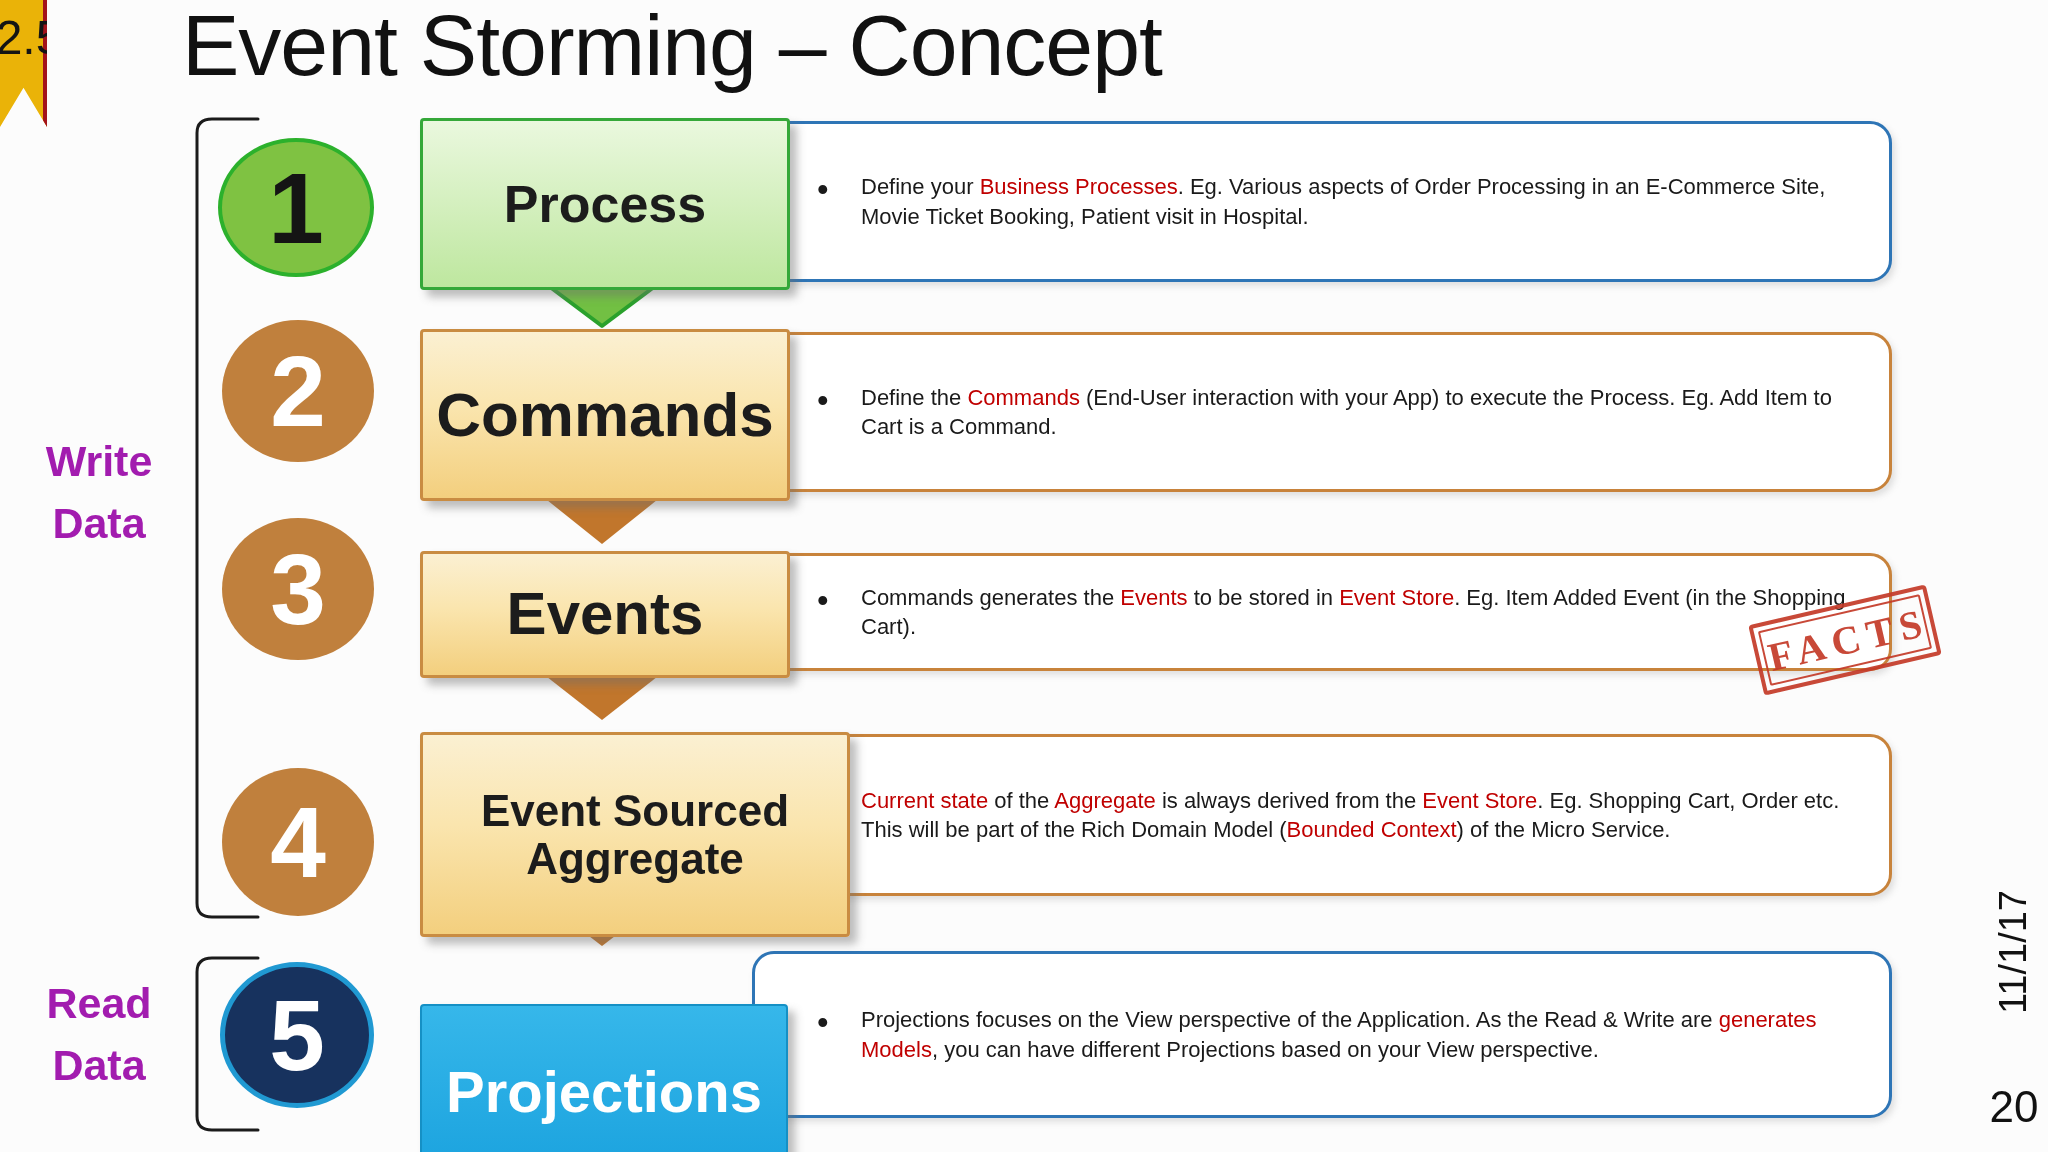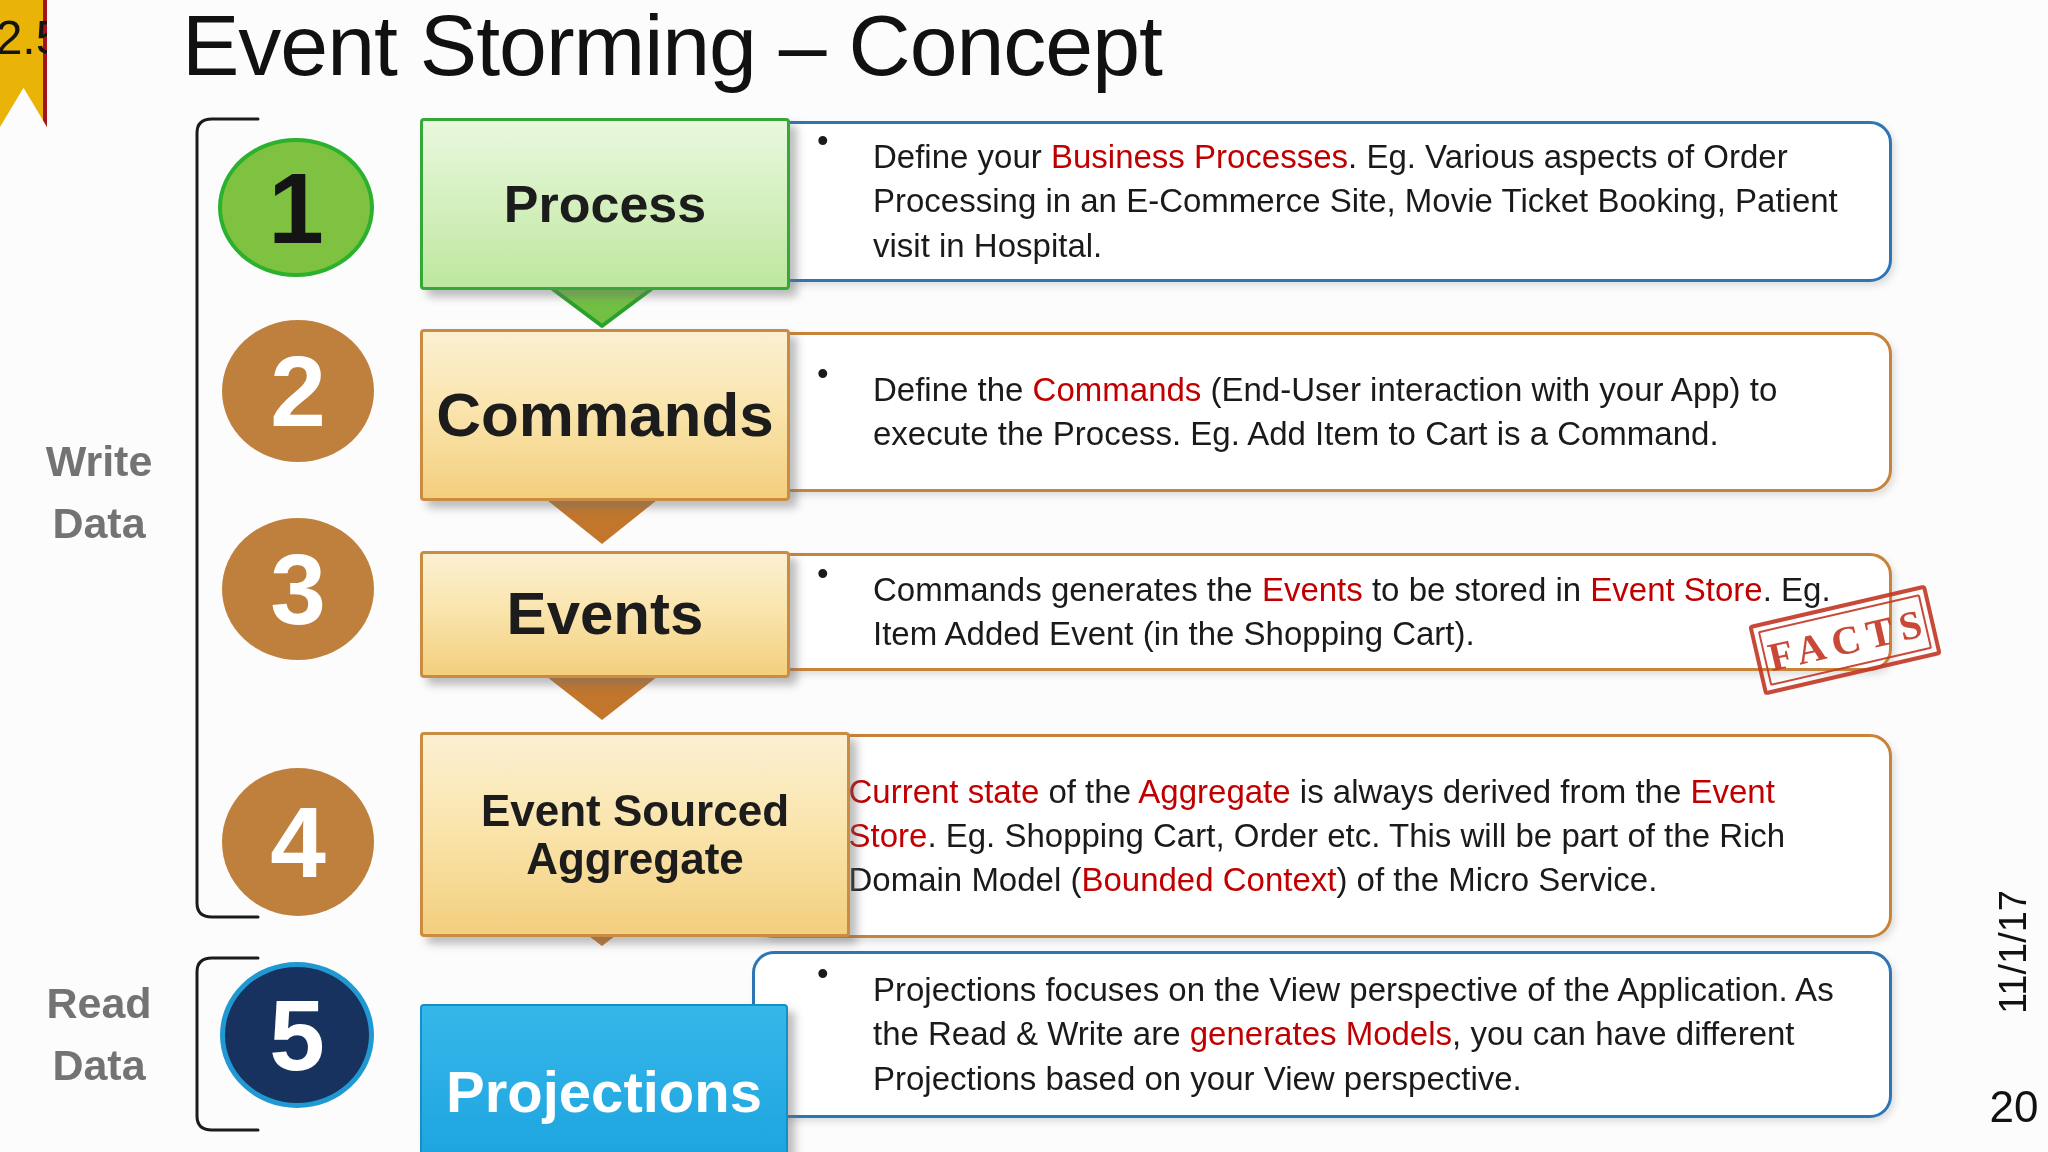--- a/index.html
+++ b/index.html
@@ -20,21 +20,21 @@
   
   .title{
     position:absolute;left:182px;top:-4px;margin:0;font-size:86px;font-weight:400;
     letter-spacing:-1px;color:#111;white-space:nowrap;
   }
   
   .overlay{position:absolute;left:0;top:0;width:2048px;height:1152px;pointer-events:none;z-index:1;}
   
   .side-label{
     position:absolute;left:26px;width:146px;text-align:center;font-size:43px;
-    font-weight:700;line-height:1.45;color:#737373;z-index:2;
+    font-weight:700;line-height:1.45;color:#a21caf;z-index:2;
   }
   .side-label span{display:block;}
   .side-label.write{top:430px;}
   .side-label.read{top:972px;}
   
   .circle{
     position:absolute;border-radius:50%;display:flex;align-items:center;justify-content:center;
     z-index:3;font-weight:700;
   }
   .circle span{font-size:100px;line-height:1;}
@@ -63,26 +63,26 @@
   .desc{
     position:absolute;left:752px;width:1140px;z-index:2;background:#fff;border-radius:22px;
     display:flex;align-items:center;box-sizing:border-box;padding-left:62px;padding-right:34px;
     box-shadow:3px 4px 6px rgba(160,160,160,.3);
   }
   .desc-blue{border:3px solid #2e75b6;}
   .desc-gold{border:3px solid #c8833b;}
   .d1{top:121px;height:161px;}
   .d2{top:332px;height:160px;}
   .d3{top:553px;height:118px;}
-  .d4{top:734px;height:204px;justify-content:center;}
+  .d4{top:734px;height:162px;}
   .d5{top:951px;height:167px;}
   .desc-inner{display:flex;align-items:flex-start;}
   .bullet{flex:none;font-size:33px;line-height:1.34;width:40px;color:#1a1a1a;}
   .bullet.red{color:#c00000;}
-  .txt{width:1015px;font-size:33px;line-height:1.34;margin:16px;color:#1a1a1a;}
+  .txt{width:1015px;font-size:22px;line-height:1.34;margin:4px;color:#1a1a1a;}
   .txt .red{color:#c00000;}
   
   .stamp{
     position:absolute;left:1754px;top:604px;width:182px;height:72px;z-index:4;
     transform:rotate(-13deg);border:4px solid #c43a28;border-radius:4px;
     opacity:.92;box-sizing:border-box;padding:4px;
   }
   .stamp-inner{
     width:100%;height:100%;border:2px solid #c43a28;border-radius:2px;box-sizing:border-box;
     display:flex;align-items:center;justify-content:center;

